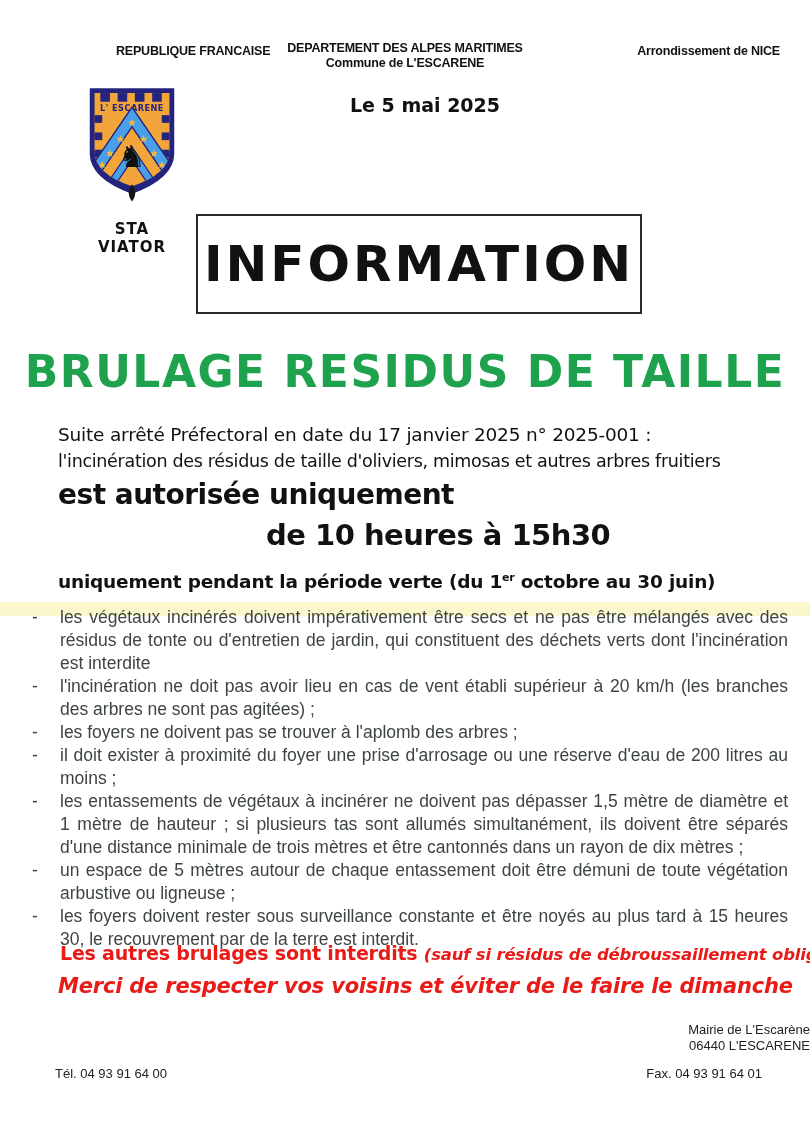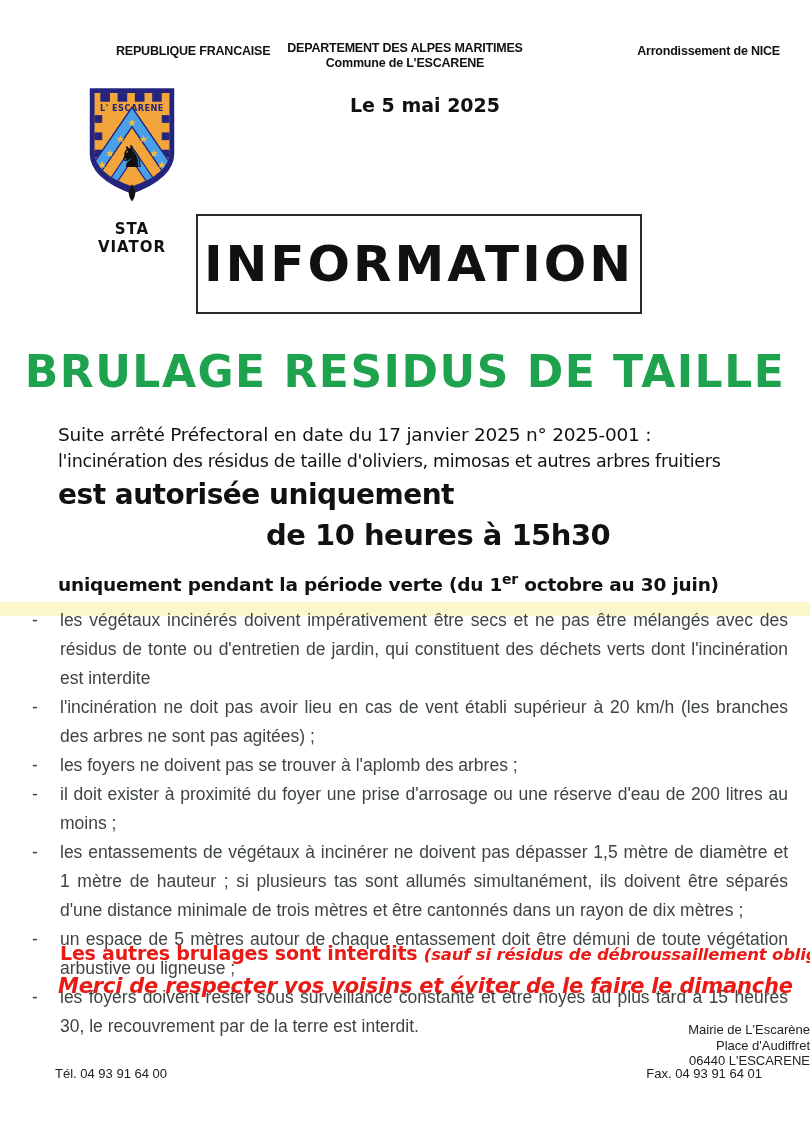--- a/index.html
+++ b/index.html
@@ -28,27 +28,27 @@
   .main-title{
     position:absolute;top:346px;left:0;right:0;text-align:center;
     font:700 44px "DejaVu Sans",sans-serif;letter-spacing:1.5px;color:#1fa24e;white-space:nowrap;
   }
   
   .intro1{position:absolute;top:424px;left:58px;font:500 18.5px "DejaVu Sans",sans-serif;letter-spacing:-0.2px;}
   .intro2{position:absolute;top:451px;left:58px;font:500 17.5px "DejaVu Sans",sans-serif;letter-spacing:-0.3px;white-space:nowrap;}
   .emph1{position:absolute;top:478px;left:58px;font:700 28px "DejaVu Sans",sans-serif;letter-spacing:-0.5px;}
   .emph2{position:absolute;top:518px;left:266px;font:700 29px "DejaVu Sans",sans-serif;letter-spacing:-0.5px;}
   .period{position:absolute;top:571px;left:58px;font:600 18.5px "DejaVu Sans",sans-serif;letter-spacing:-0.2px;}
-  .period sup{font-size:14px;vertical-align:super;}
+  .period sup{font-size:11px;vertical-align:super;}
   
   .band{position:absolute;top:602px;left:0;right:0;height:14px;background:#f8f6c2;opacity:.85;}
   
   .rules{
     position:absolute;top:606px;left:30px;width:758px;margin:0;padding:0;list-style:none;
-    font-family:"Liberation Sans",sans-serif;font-size:17.5px;line-height:29px;color:#3e4541;
+    font-family:"Liberation Sans",sans-serif;font-size:17.5px;line-height:23px;color:#3e4541;
   }
   .rules li{position:relative;padding-left:30px;text-align:justify;margin:0;}
   .rules li::before{content:"-";position:absolute;left:2px;top:0;}
   
   .warn1{position:absolute;top:942px;left:60px;color:#e81b17;white-space:nowrap;}
   .warn1 .w-bold{font:700 19px "DejaVu Sans",sans-serif;letter-spacing:-0.2px;}
   .warn1 .w-italic{font:italic 700 16.5px "DejaVu Sans",sans-serif;letter-spacing:-0.2px;}
   .warn2{position:absolute;top:974px;left:58px;color:#e81b17;font:italic 700 21px "DejaVu Sans",sans-serif;letter-spacing:-0.2px;white-space:nowrap;}
   
   .footer-center{position:absolute;top:1022px;left:0;right:0;text-align:right;font:400 13px "Liberation Sans",sans-serif;line-height:15.5px;color:#222;}
@@ -151,19 +151,18 @@
     <li>les entassements de végétaux à incinérer ne doivent pas dépasser 1,5 mètre de diamètre et 1 mètre de hauteur ; si plusieurs tas sont allumés simultanément, ils doivent être séparés d'une distance minimale de trois mètres et être cantonnés dans un rayon de dix mètres ;</li>
     <li>un espace de 5 mètres autour de chaque entassement doit être démuni de toute végétation arbustive ou ligneuse ;</li>
     <li>les foyers doivent rester sous surveillance constante et être noyés au plus tard à 15 heures 30, le recouvrement par de la terre est interdit.</li>
   </ul>
 
   <div class="warn1"><span class="w-bold">Les autres brulages sont interdits </span><span class="w-italic">(sauf si résidus de débroussaillement obligatoire)</span></div>
   <div class="warn2">Merci de respecter vos voisins et éviter de le faire le dimanche</div>
 
   <div class="footer-center">
     <div>Mairie de L'Escarène</div>
-    <div>Place d'Audiffret</div>
     <div>06440 L'ESCARENE</div>
   </div>
   <div class="footer-tel">Tél. 04 93 91 64 00</div>
   <div class="footer-fax">Fax. 04 93 91 64 01</div>
 
 </div>
 
 </body></html>

